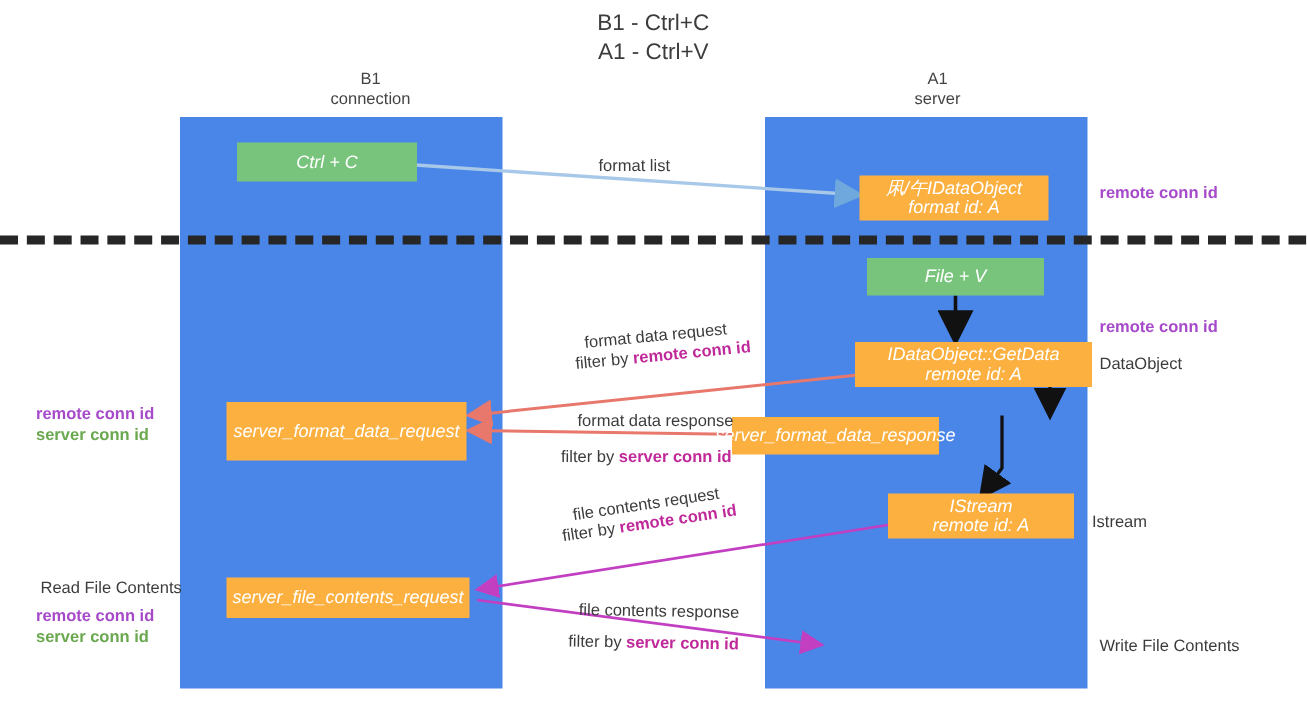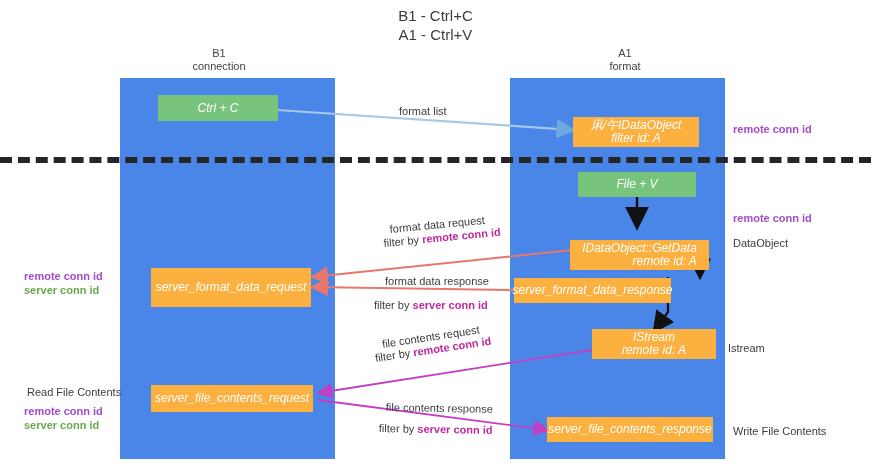--- a/index.html
+++ b/index.html
@@ -33,24 +33,24 @@
   svg.ov{position:absolute;left:0;top:0;width:871px;height:467px;pointer-events:none;}
 </style>
 </head>
 <body>
 
 <div id="stage">
 
   <div class="title">B1 - Ctrl+C
 A1 - Ctrl+V</div>
 
-  <div class="colhead" style="left:129px;top:47px;width:180px;">B1
+  <div class="colhead" style="left:157px;top:47px;width:180px;">B1
 connection</div>
   <div class="colhead" style="left:535px;top:47px;width:180px;">A1
-format</div>
+server</div>
 
   <div class="lane" style="left:120px;top:78px;width:215px;height:381px;"></div>
   <div class="lane" style="left:510px;top:78px;width:215px;height:381px;"></div>
 
   <div class="dashline"></div>
 
   <svg class="ov" viewBox="0 0 871 467">
     <defs>
       <marker id="ah-blue" markerWidth="9" markerHeight="9" refX="8" refY="4.5" orient="auto">
         <path d="M0,0 L9,4.5 L0,9 z" fill="#6fa8dc"></path>
@@ -79,37 +79,36 @@
     <line x1="700" y1="256" x2="700" y2="276" stroke="#111111" stroke-width="2.2" marker-end="url(#ah-blk)"></line>
 
     <line x1="592" y1="350" x2="318" y2="393" stroke="#c23fc2" stroke-width="1.8" marker-end="url(#ah-mag)"></line>
 
     <line x1="318" y1="400" x2="548" y2="430" stroke="#c23fc2" stroke-width="1.8" marker-end="url(#ah-mag)"></line>
   </svg>
 
   <div class="node green" style="left:158px;top:95px;width:120px;height:26px;">Ctrl + C</div>
 
   <div class="node orange" style="left:573px;top:117px;width:126px;height:30px;">凩/午IDataObject
-filter id: A</div>
+format id: A</div>
 
   <div class="node green" style="left:578px;top:172px;width:118px;height:25px;">File + V</div>
 
-  <div class="node orange" style="left:570px;top:240px;width:139px;height:30px;text-align:right;">IDataObject::GetData
+  <div class="node orange" style="left:570px;top:228px;width:158px;height:30px;">IDataObject::GetData
 remote id: A</div>
 
   <div class="node orange" style="left:151px;top:268px;width:160px;height:39px;">server_format_data_request</div>
 
-  <div class="node orange" style="left:514px;top:278px;width:157px;height:25px;">server_format_data_response</div>
+  <div class="node orange" style="left:488px;top:278px;width:138px;height:25px;">server_format_data_response</div>
 
   <div class="node orange" style="left:592px;top:329px;width:124px;height:30px;">IStream
 remote id: A</div>
 
   <div class="node orange" style="left:151px;top:385px;width:162px;height:27px;">server_file_contents_request</div>
 
-  <div class="node orange" style="left:547px;top:417px;width:166px;height:25px;">server_file_contents_response</div>
 
   <div class="sidelbl purple" style="left:733px;top:122px;">remote conn id</div>
   <div class="sidelbl purple" style="left:733px;top:211px;">remote conn id</div>
   <div class="sidelbl" style="left:733px;top:236px;">DataObject</div>
   <div class="sidelbl" style="left:728px;top:341px;">Istream</div>
   <div class="sidelbl" style="left:733px;top:424px;">Write File Contents</div>
 
   <div class="sidelbl purple" style="left:24px;top:269px;">remote conn id</div>
   <div class="sidelbl green" style="left:24px;top:283px;">server conn id</div>
 

